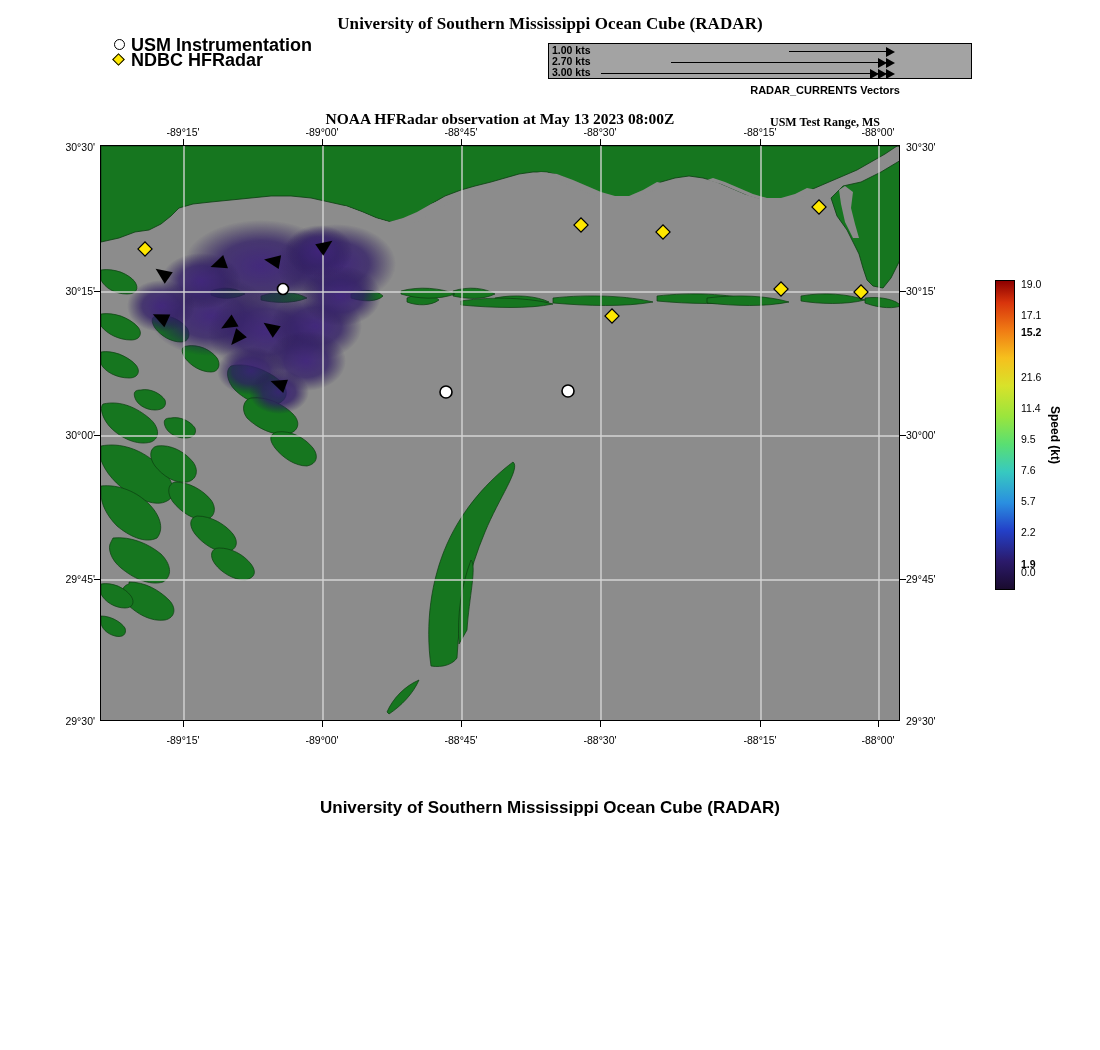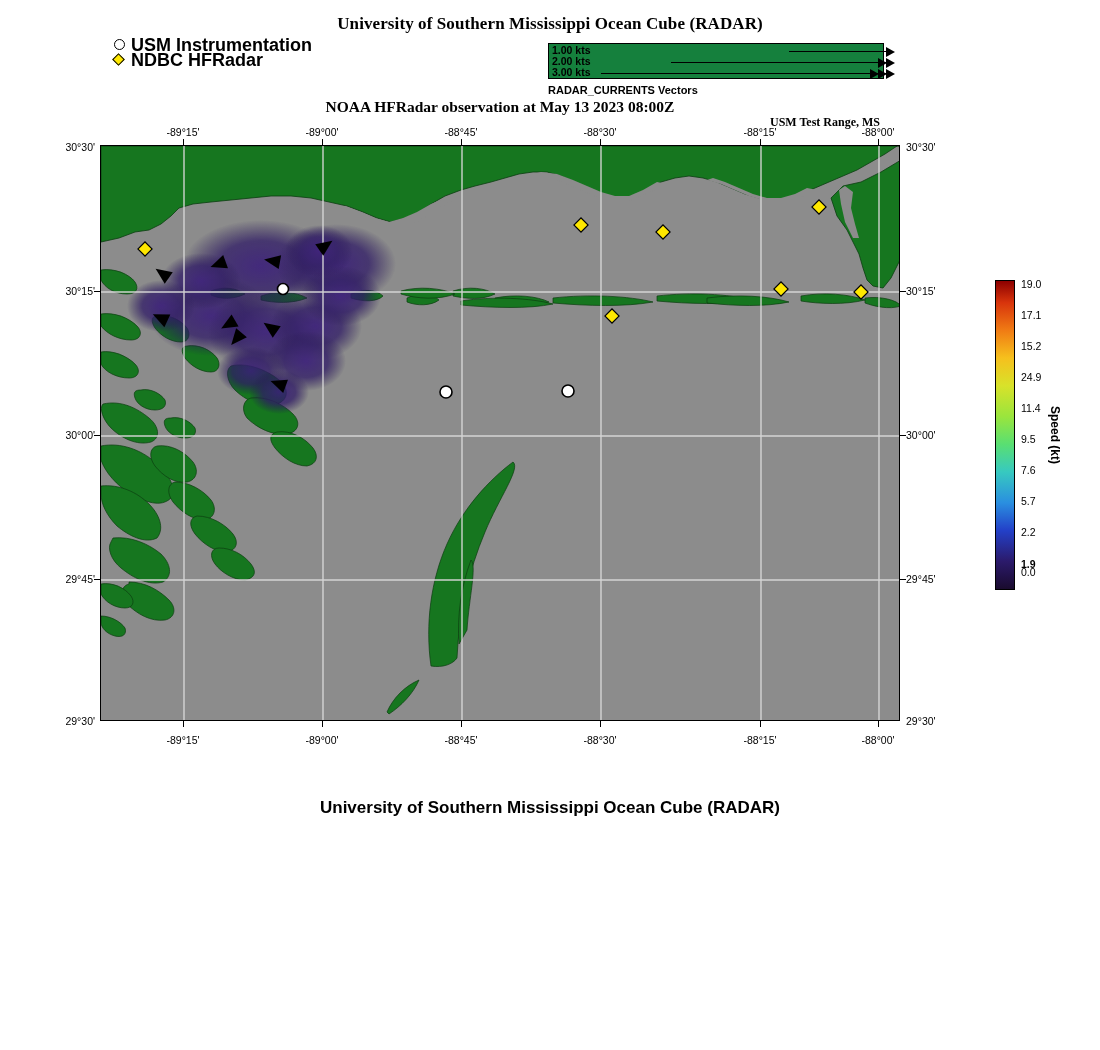--- a/index.html
+++ b/index.html
@@ -28,21 +28,21 @@
   }
   #bottom-title {
     left: 0; top: 798px; width: 1100px;
     text-align: center;
     font-family: "Liberation Sans", sans-serif;
     font-weight: bold;
     font-size: 17px;
     color: #000;
   }
   #obs-title {
-    left: 100px; top: 98px; width: 800px;
+    left: 100px; top: 110px; width: 800px;
     text-align: center;
     font-family: "Liberation Serif", serif;
     font-weight: bold;
     font-size: 15.5px;
     color: #000;
   }
   #range-label {
     left: 770px; top: 115px;
     font-family: "Liberation Serif", serif;
     font-weight: bold;
@@ -81,23 +81,23 @@
     width: 9px; height: 9px;
     background: #ffe800;
     border: 1.2px solid #000;
     box-sizing: border-box;
     transform: rotate(45deg);
   }
 
   
   #vector-key {
     left: 548px; top: 43px;
-    width: 336px; height: 36px;
+    width: 424px; height: 36px;
     border: 1px solid #000;
-    background: #15803d;
+    background: #a3a3a3;
     box-sizing: border-box;
   }
   .vk-row { position: absolute; left: 0; width: 352px; height: 12px; }
   .vk-text {
     position: absolute; left: 3px; top: -1px;
     font-size: 10.5px; font-weight: bold; color: #000;
     font-family: "Liberation Sans", sans-serif;
   }
   .vk-line {
     position: absolute;
@@ -107,21 +107,21 @@
   .vk-arrow {
     position: absolute;
     top: 1.5px;
     width: 0; height: 0;
     border-left: 9px solid #000;
     border-top: 5px solid transparent;
     border-bottom: 5px solid transparent;
   }
   #vk-caption {
     left: 548px; top: 84px; width: 352px;
-    text-align: left;
+    text-align: right;
     font-size: 11px; font-weight: bold;
     color: #000;
     font-family: "Liberation Sans", sans-serif;
   }
 
   
   #map-frame {
     left: 100px; top: 145px;
     width: 800px; height: 576px;
     border: 1.2px solid #000;
@@ -206,21 +206,21 @@
   </div>
 </div>
 
 <div class="abs" id="vector-key">
   <div class="vk-row" style="top:1px;">
     <span class="vk-text">1.00 kts</span>
     <span class="vk-line" style="left:240px; width:100px;"></span>
     <span class="vk-arrow" style="left:337px;"></span>
   </div>
   <div class="vk-row" style="top:12px;">
-    <span class="vk-text">2.00 kts</span>
+    <span class="vk-text">2.70 kts</span>
     <span class="vk-line" style="left:122px; width:218px;"></span>
     <span class="vk-arrow" style="left:329px;"></span>
     <span class="vk-arrow" style="left:337px;"></span>
   </div>
   <div class="vk-row" style="top:23px;">
     <span class="vk-text">3.00 kts</span>
     <span class="vk-line" style="left:52px; width:288px;"></span>
     <span class="vk-arrow" style="left:321px;"></span>
     <span class="vk-arrow" style="left:329px;"></span>
     <span class="vk-arrow" style="left:337px;"></span>
@@ -452,22 +452,22 @@
         <circle cx="467" cy="245" r="6"></circle>
       </g>
     </g>
   </svg>
 </div>
 
 <div class="abs" id="colorbar-wrap">
   <div id="colorbar"></div>
   <span class="cb-tick-lbl" style="top:4px;">19.0</span>
   <span class="cb-tick-lbl" style="top:35px;">17.1</span>
-  <span class="cb-tick-lbl" style="top:66px;">15.2</span>
-  <span class="cb-tick-lbl" style="top:97px;">24.9</span>
+  <span class="cb-tick-lbl" style="top:52px;font-weight:bold;">15.2</span>
+  <span class="cb-tick-lbl" style="top:97px;">21.6</span>
   <span class="cb-tick-lbl" style="top:128px;">11.4</span>
   <span class="cb-tick-lbl" style="top:159px;">9.5</span>
   <span class="cb-tick-lbl" style="top:190px;">7.6</span>
   <span class="cb-tick-lbl" style="top:221px;">5.7</span>
   <span class="cb-tick-lbl" style="top:252px;">2.2</span>
   <span class="cb-tick-lbl" style="top:284px;font-weight:bold;">1.9</span>
   <span class="cb-tick-lbl" style="top:292px;">0.0</span>
   <span id="cb-axis-title">Speed (kt)</span>
 </div>
 

